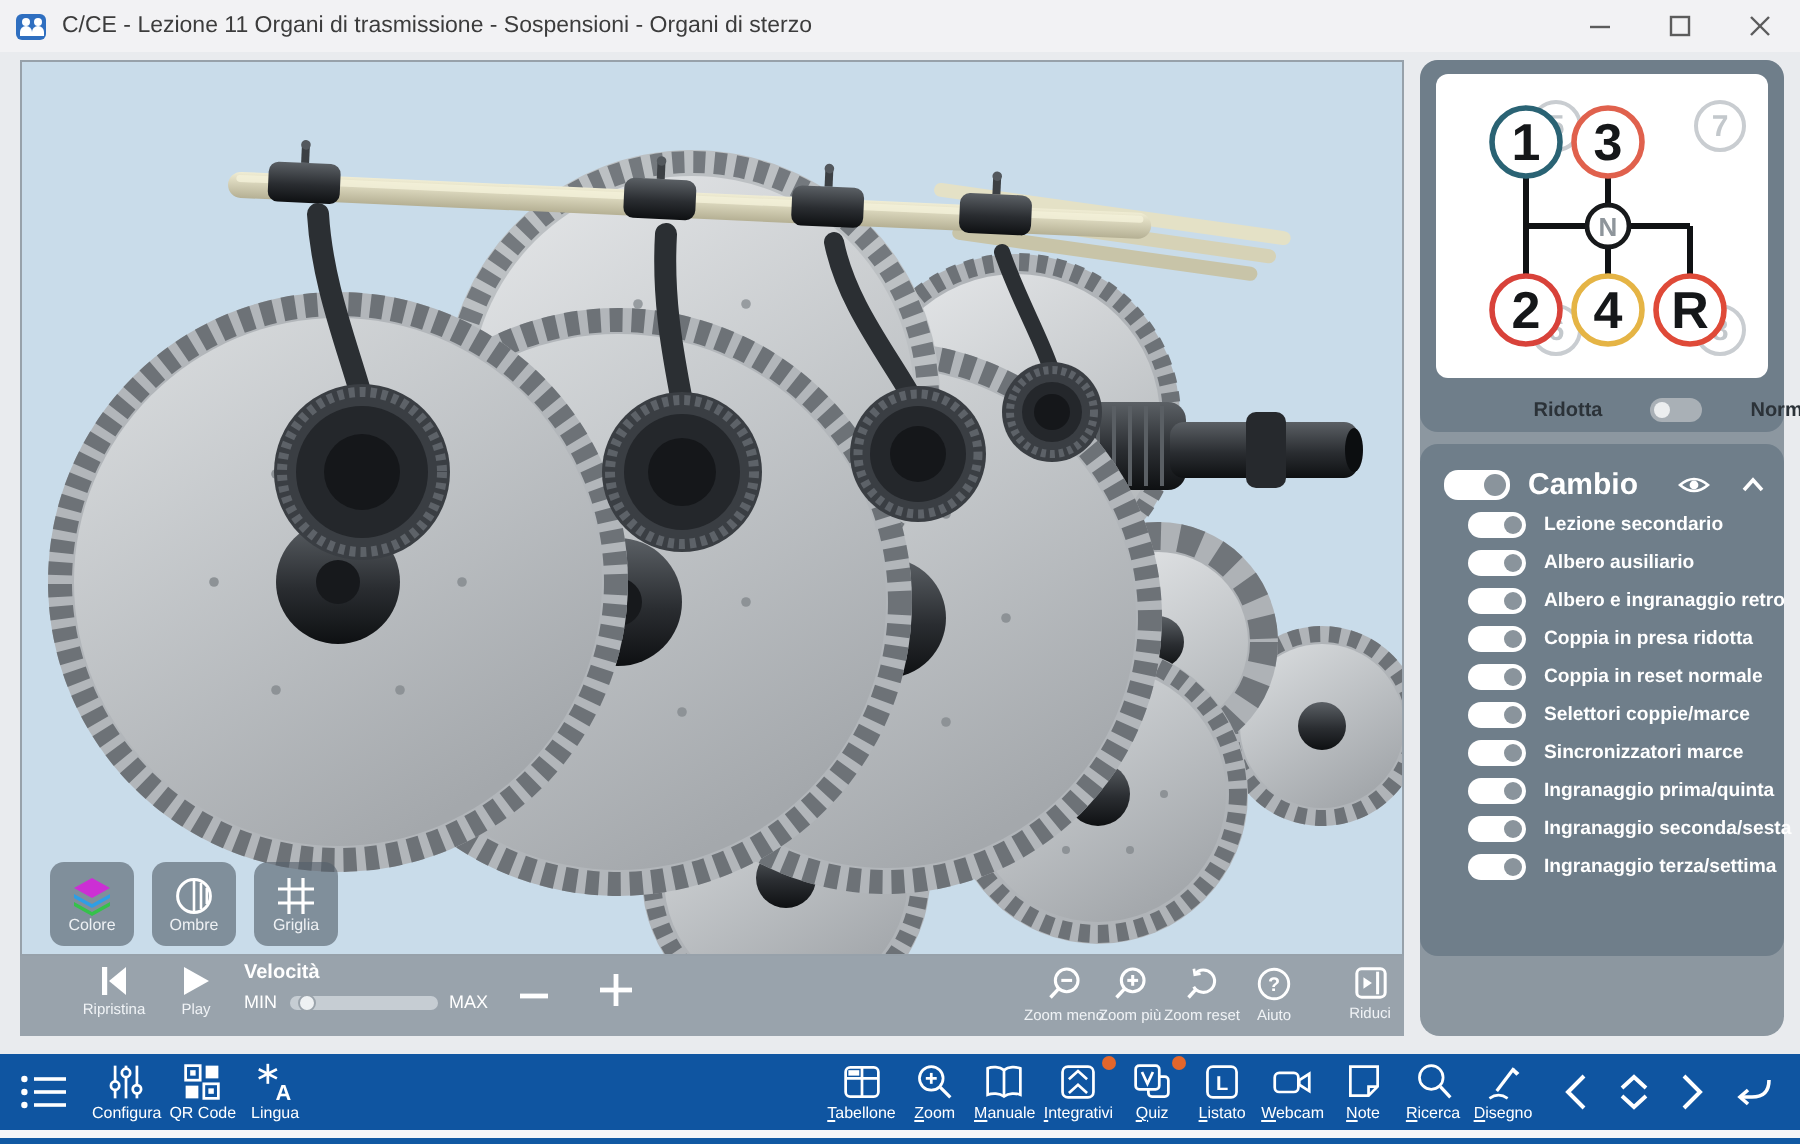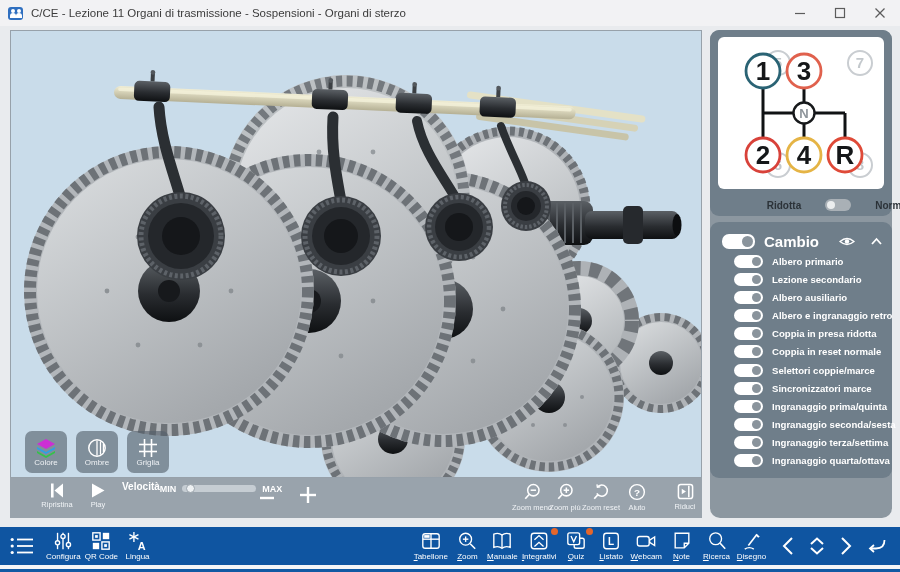--- a/index.html
+++ b/index.html
@@ -26,24 +26,24 @@
   
   .viewbtns{position:absolute;left:14px;top:400px;display:flex;gap:9px;}
   .vbtn{width:42px;height:42px;border-radius:7px;background:rgba(84,96,106,.62);
         display:flex;flex-direction:column;align-items:center;justify-content:center;gap:1px;}
   .vbtn .lab{font-size:8px;color:#eef1f4;line-height:8px;text-align:center;}
   
   .controlbar{position:absolute;left:10px;top:452px;width:692px;height:40px;background:#99a3ac;}
   .cb-item{position:absolute;top:5px;width:46px;display:flex;flex-direction:column;align-items:center;gap:3px;}
   .cb-item .lab{font-size:7.5px;color:#f0f3f6;line-height:7px;white-space:nowrap;}
   .cb-plain{position:absolute;display:flex;align-items:center;justify-content:center;}
-  .speedblock{position:absolute;left:112px;top:3px;width:138px;display:flex;flex-direction:row;align-items:center;}
+  .speedblock{position:absolute;left:112px;top:3px;width:138px;display:flex;flex-direction:column;align-items:flex-start;}
   .speedblock .lab{font-size:10px;font-weight:bold;color:#fff;margin-bottom:4px;}
   .speedrow{display:flex;align-items:center;gap:6px;}
-  .minmax{font-size:9px;font-weight:bold;color:#fff;}
+  .minmax{font-size:9px;font-weight:normal;color:#fff;}
   .track{width:74px;height:7px;background:#c6cdd3;border-radius:4px;position:relative;}
   .track::before{content:"";position:absolute;left:4px;top:-1px;width:9px;height:9px;border-radius:50%;
                  background:#eef1f3;border:1px solid #9aa3ab;box-sizing:border-box;}
   
   .rightcol{position:absolute;left:710px;top:4px;width:182px;height:488px;background:#8c97a0;border-radius:10px;}
   .toppanel{position:absolute;left:0;top:0;width:182px;height:186px;background:#6f7e8a;border-radius:9px;}
   .shiftcard{position:absolute;left:8px;top:7px;width:166px;height:152px;background:#fff;border-radius:6px;overflow:hidden;}
   .rangerow{position:absolute;left:0;bottom:5px;width:182px;display:flex;align-items:center;justify-content:center;gap:24px;padding-left:40px;}
   .rangerow .rlab{font-size:10px;font-weight:bold;color:#2b3238;}
   .tglmid{width:26px;height:12px;border-radius:6px;background:#a9b0b6;position:relative;}
@@ -476,24 +476,20 @@
         <svg width="16" height="11" viewBox="0 0 16 11">
           <path d="M1 5.5 Q8 -0.5 15 5.5 Q8 11.5 1 5.5 Z" fill="none" stroke="#fff" stroke-width="1.3"></path>
           <circle cx="8" cy="5.5" r="2.2" fill="#fff"></circle>
         </svg>
         <svg width="11" height="7" viewBox="0 0 11 7" style="margin-left:7px;">
           <polyline points="1,6 5.5,1 10,6" fill="none" stroke="#fff" stroke-width="1.8"></polyline>
         </svg>
       </div>
       <div class="lrow">
           <span class="tgl"></span>
-          <span class="llab">Albero primario</span>
-        </div>
-      <div class="lrow">
-          <span class="tgl"></span>
           <span class="llab">Lezione secondario</span>
         </div>
       <div class="lrow">
           <span class="tgl"></span>
           <span class="llab">Albero ausiliario</span>
         </div>
       <div class="lrow">
           <span class="tgl"></span>
           <span class="llab">Albero e ingranaggio retro</span>
         </div>
@@ -517,24 +513,20 @@
           <span class="tgl"></span>
           <span class="llab">Ingranaggio prima/quinta</span>
         </div>
       <div class="lrow">
           <span class="tgl"></span>
           <span class="llab">Ingranaggio seconda/sesta</span>
         </div>
       <div class="lrow">
           <span class="tgl"></span>
           <span class="llab">Ingranaggio terza/settima</span>
-        </div>
-      <div class="lrow">
-          <span class="tgl"></span>
-          <span class="llab">Ingranaggio quarta/ottava</span>
         </div>
     </div>
   </div>
 </div>
 
 <div class="toolbar">
   <div class="tb-menu">
     <svg width="24" height="20" viewBox="0 0 24 20">
       <g stroke="#fff" stroke-width="1.8">
           <line x1="7" y1="3.5" x2="23" y2="3.5"></line>

